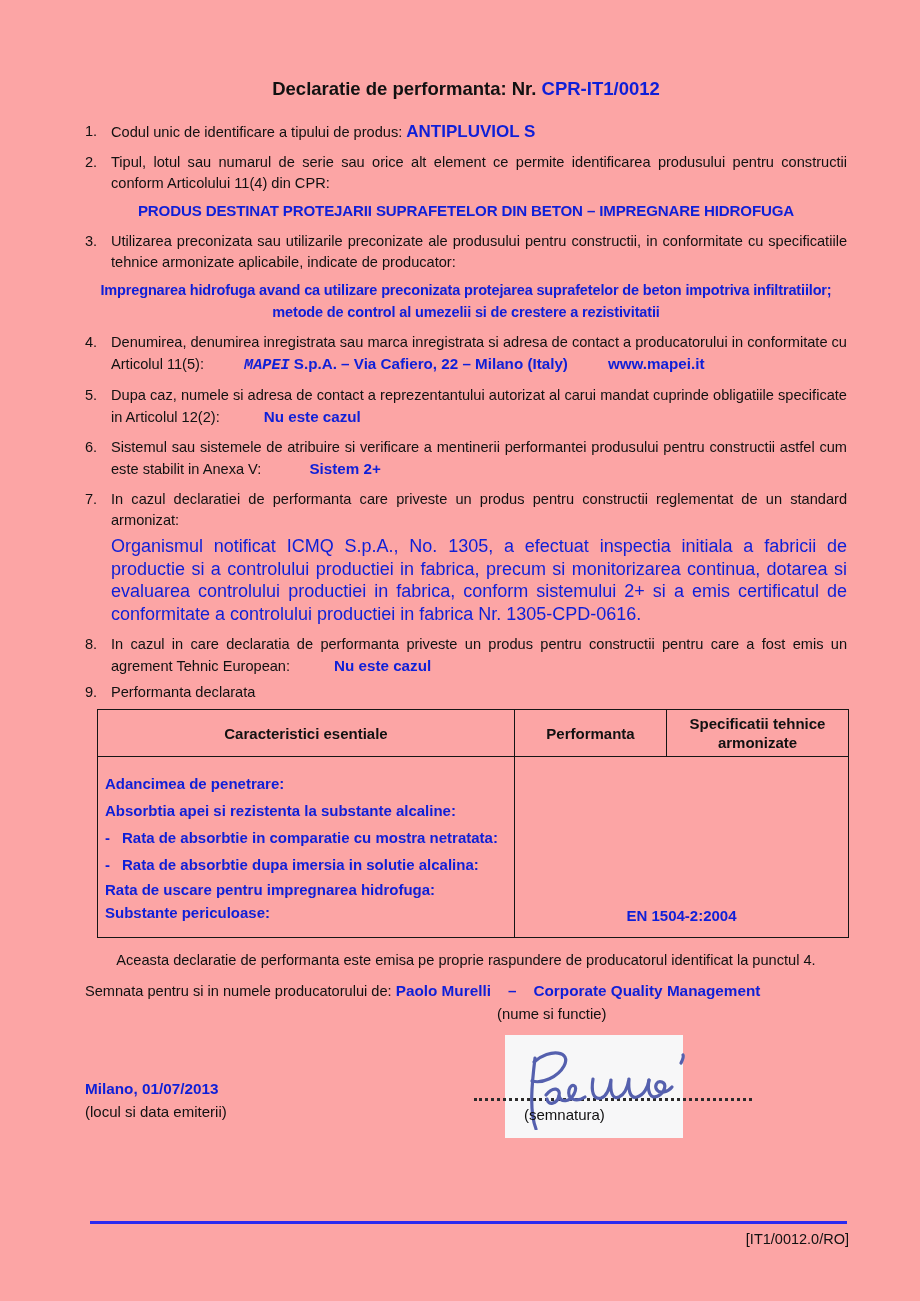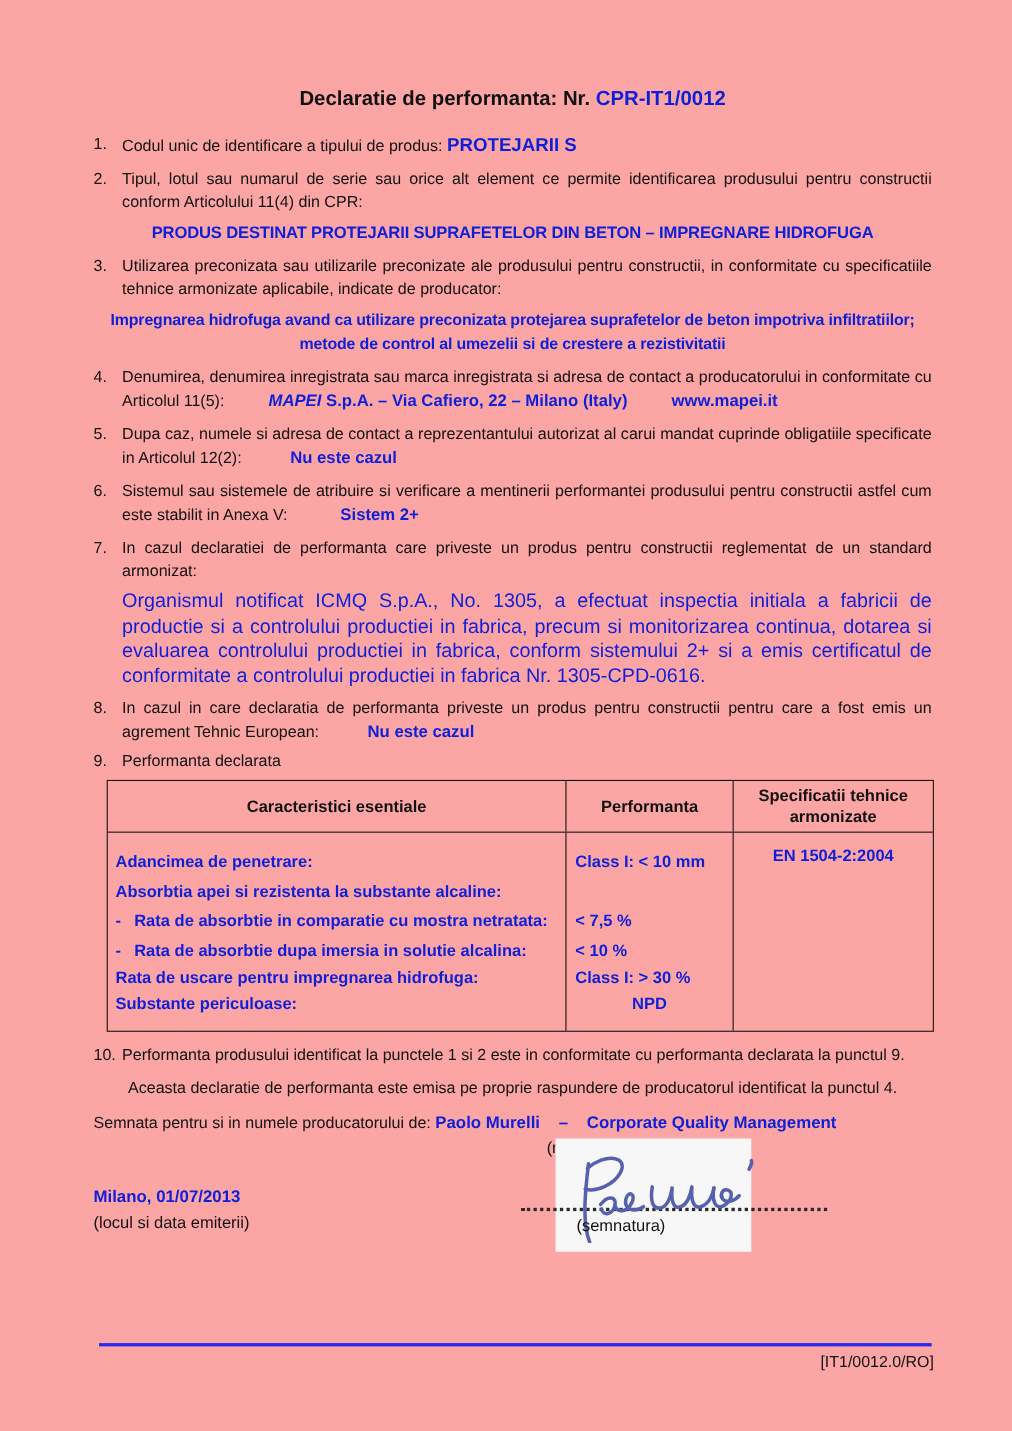--- a/index.html
+++ b/index.html
@@ -34,40 +34,40 @@
     font-size:15.1px;line-height:22px;margin:6px 0 0 -26px;letter-spacing:-0.15px;
   }
   .blue-par{
     display:block;text-align:justify;color:var(--blue);font-weight:normal;
     font-size:18px;line-height:22.5px;margin-top:4px;
   }
   .val{font-size:15.2px;}
   .gap40{margin-left:40px;}
   .gap44{margin-left:44px;}
   .gap36{margin-left:36px;}
-  .italic{font-style:italic;}
+  .italic{font-style:italic;font-family:Liberation Mono, monospace;}
 
   
   .dop-table{
     width:752px;margin:6px 0 12px 12px;
     border:1.6px solid #151515;
   }
   .thead{display:flex;border-bottom:1.6px solid #151515;}
   .th{
     display:flex;align-items:center;justify-content:center;text-align:center;
     font-weight:bold;font-size:15px;line-height:19px;min-height:46px;padding:3px 6px;
   }
   .th1{width:417px;border-right:1.6px solid #151515;}
   .th2{width:152px;border-right:1.6px solid #151515;}
   .th3{flex:1;}
   .tbody{display:flex;}
   .tcol{padding-top:13px;padding-bottom:13px;color:var(--blue);font-weight:bold;font-size:15px;}
   .col-labels{width:417px;border-right:1.6px solid #151515;padding-left:7px;padding-right:20px;}
   .col-perf{width:152px;border-right:1.6px solid #151515;padding-left:8px;}
-  .col-spec{flex:1;display:flex;align-items:flex-start;justify-content:center;}
+  .col-spec{flex:1;display:flex;align-items:flex-end;justify-content:center;}
   .tline{display:block;white-space:nowrap;}
   .h27{height:27px;line-height:27px;}
   .h24{height:24px;line-height:24px;}
   .h22{height:22px;line-height:22px;}
   .bullet{display:inline-block;width:17px;}
   .tcenter{text-align:center;padding-right:8px;}
 
   .plain-par{font-size:14.6px;line-height:21px;margin-bottom:9px;text-align:center;}
   .signed-line{font-size:14.6px;line-height:22px;margin-top:0;}
   .signed-line .blue{font-size:15.3px;}
@@ -92,21 +92,21 @@
   <div class="content">
 
     <div class="doc-title">
       <span>Declaratie de performanta: Nr. </span><span class="blue">CPR-IT1/0012</span>
     </div>
 
     <div class="item">
       <span class="num">1.</span>
       <div class="itext">
         <span>Codul unic de identificare a tipului de produs:</span>
-        <span class="big-blue">PROTEJARII S</span>
+        <span class="big-blue">ANTIPLUVIOL S</span>
       </div>
     </div>
 
     <div class="item">
       <span class="num">2.</span>
       <div class="itext">
         <span>Tipul, lotul sau numarul de serie sau orice alt element ce permite identificarea produsului pentru constructii conform Articolului 11(4) din CPR:</span>
         <span class="center-blue">PRODUS DESTINAT PROTEJARII SUPRAFETELOR DIN BETON – IMPREGNARE HIDROFUGA</span>
       </div>
     </div>
@@ -175,40 +175,26 @@
       </div>
       <div class="tbody">
         <div class="tcol col-labels">
           <span class="tline h27">Adancimea de penetrare:</span>
           <span class="tline h27">Absorbtia apei si rezistenta la substante alcaline:</span>
           <span class="tline h27"><span class="bullet">-</span><span>Rata de absorbtie in comparatie cu mostra netratata:</span></span>
           <span class="tline h27"><span class="bullet">-</span><span>Rata de absorbtie dupa imersia in solutie alcalina:</span></span>
           <span class="tline h24">Rata de uscare pentru impregnarea hidrofuga:</span>
           <span class="tline h22">Substante periculoase:</span>
         </div>
-        <div class="tcol col-perf">
-          <span class="tline h27">Class I: &lt; 10 mm</span>
-          <span class="tline h27"></span>
-          <span class="tline h27">&lt; 7,5 %</span>
-          <span class="tline h27">&lt; 10 %</span>
-          <span class="tline h24">Class I: &gt; 30 %</span>
-          <span class="tline h22 tcenter">NPD</span>
-        </div>
         <div class="tcol col-spec">
           <span>EN 1504-2:2004</span>
         </div>
       </div>
     </div>
 
-    <div class="item">
-      <span class="num">10.</span>
-      <div class="itext" style="text-align:left;">
-        <span>Performanta produsului identificat la punctele 1 si 2 este in conformitate cu performanta declarata la punctul 9.</span>
-      </div>
-    </div>
 
     <div class="plain-par">Aceasta declaratie de performanta este emisa pe proprie raspundere de producatorul identificat la punctul 4.</div>
 
     <div class="signed-line">
       <span>Semnata pentru si in numele producatorului de:</span>
       <span class="blue">Paolo Murelli</span><span class="blue dash-sp">–</span><span class="blue">Corporate Quality Management</span>
     </div>
     <div class="name-func">(nume si functie)</div>
 
   </div>

